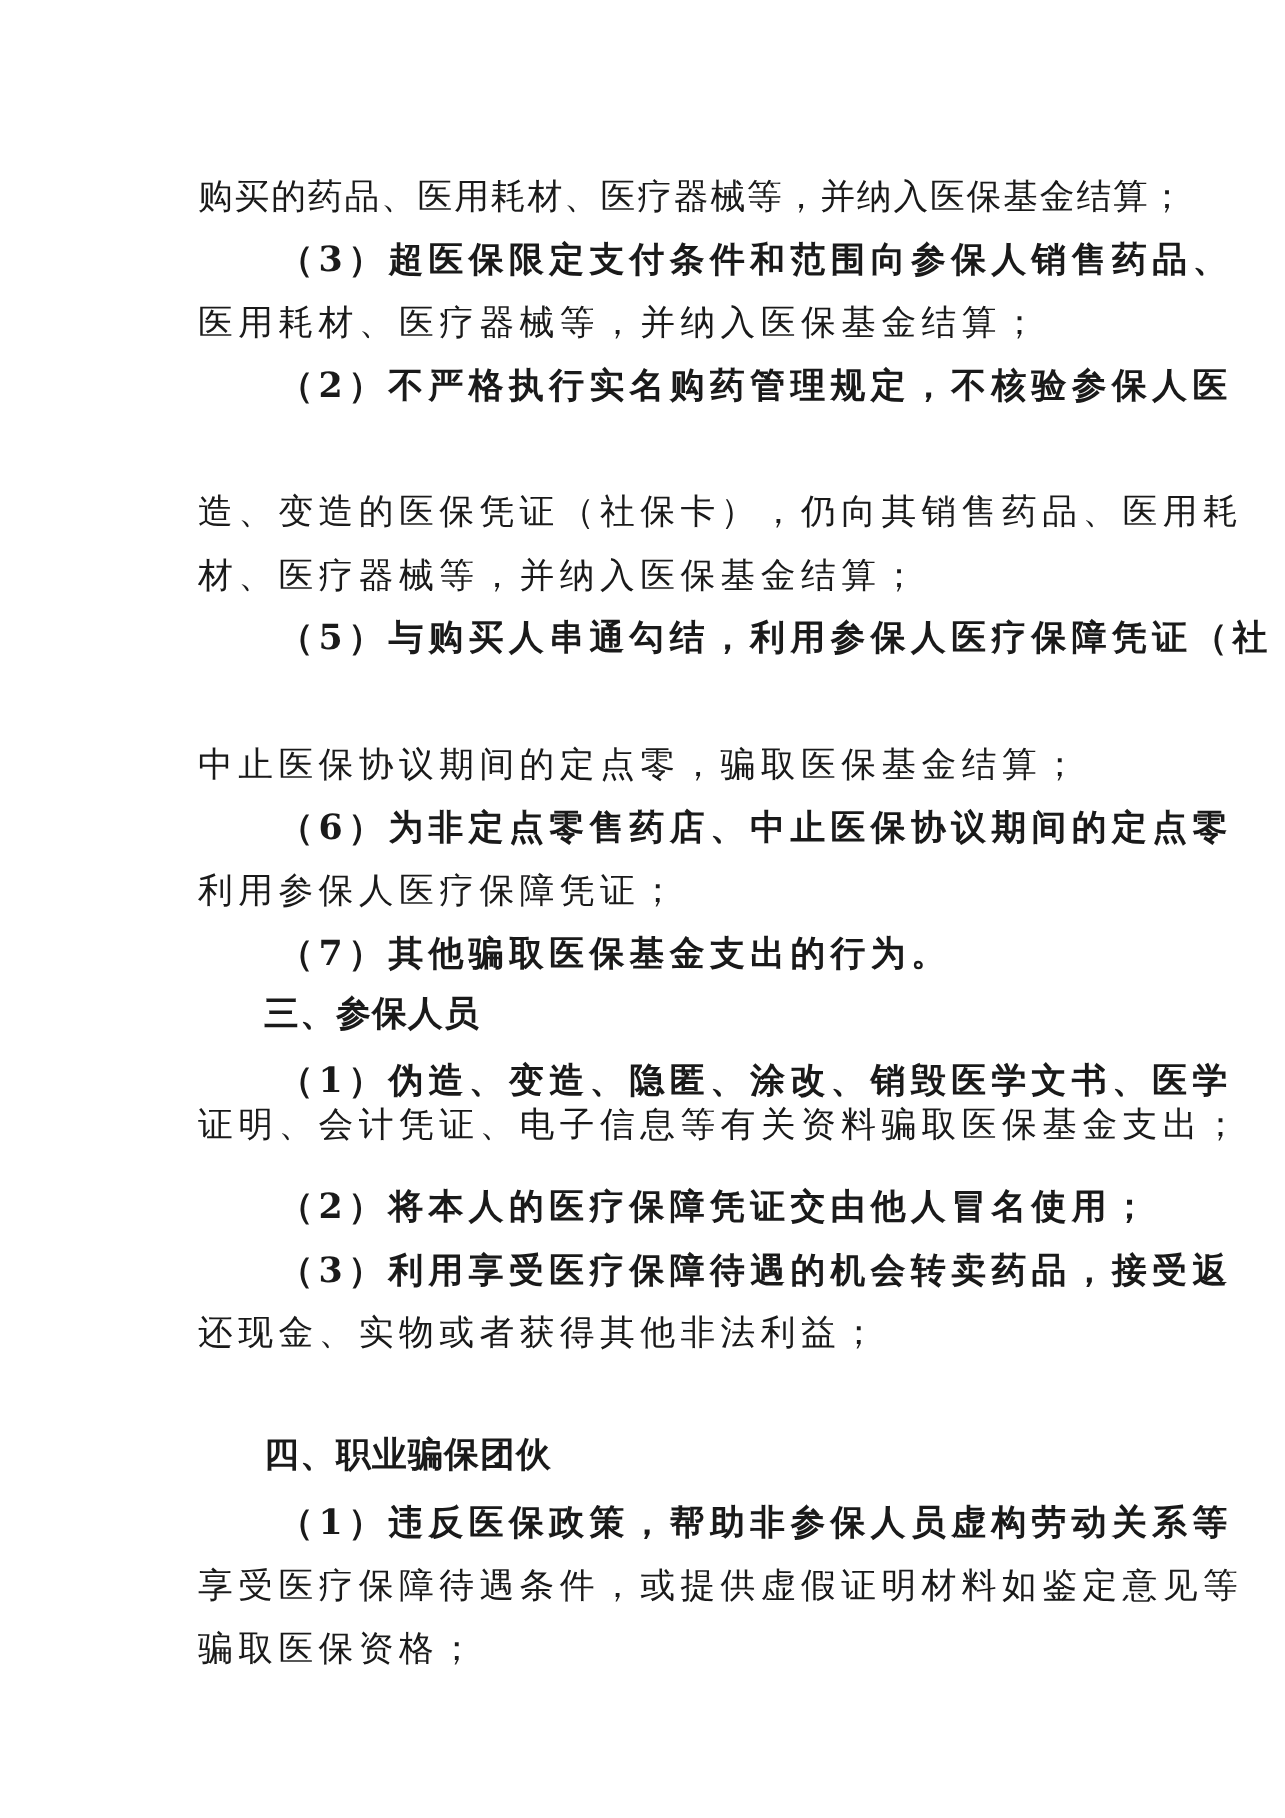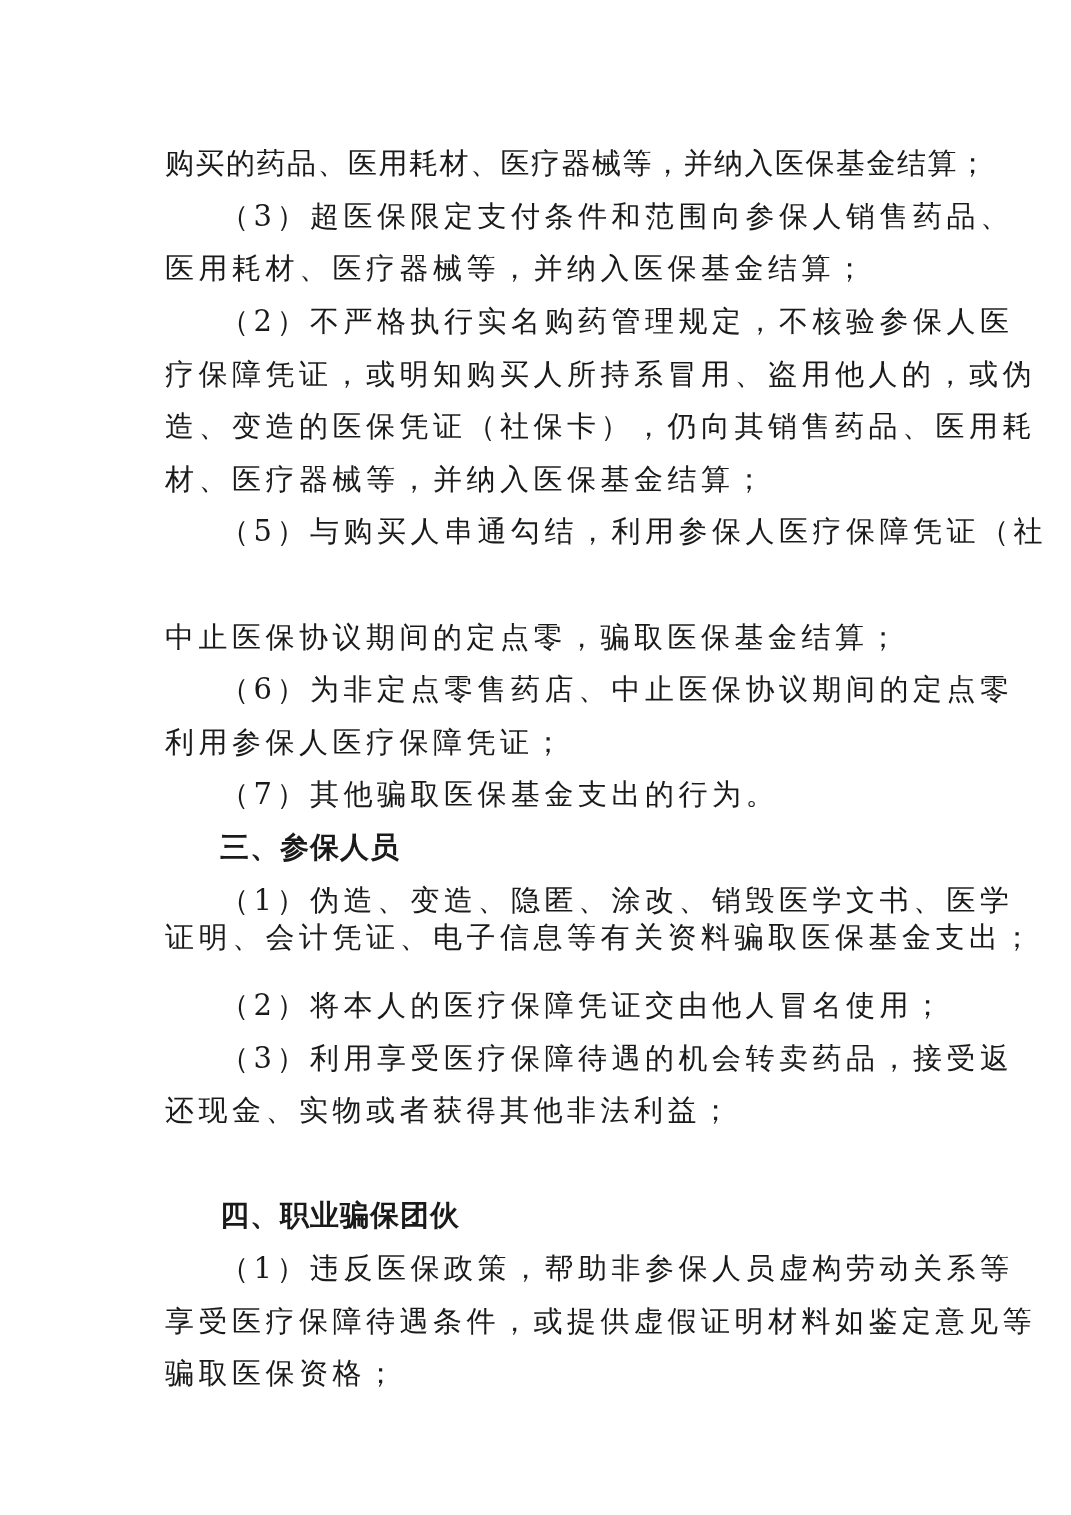--- a/index.html
+++ b/index.html
@@ -13,38 +13,37 @@
     left: 165px;
     width: 760px;
     height: 54px;
     font-family: "DejaVu Serif", "Liberation Serif", serif;
     font-size: 29px;
     line-height: 54px;
     color: #1a1a1a;
     white-space: nowrap;
     letter-spacing: 4.5px;
   }
-  .line.indent { left: 220px; }
+  .line.indent { left: 232px; font-weight: bold; }
   .line.heading {
     left: 220px;
-    font-family: Liberation Serif, serif;
+    font-family: Liberation Mono, monospace;
     font-weight: bold;
     letter-spacing: 1px;
   }
   .line.tight { letter-spacing: 1.5px; }
 </style>
 </head>
 <body>
 
 <div class="page">
   <div class="line tight" style="top:136px">购买的药品、医用耗材、医疗器械等，并纳入医保基金结算；</div>
   <div class="line indent" style="top:189px">（3）超医保限定支付条件和范围向参保人销售药品、</div>
   <div class="line" style="top:241px">医用耗材、医疗器械等，并纳入医保基金结算；</div>
   <div class="line indent" style="top:294px">（2）不严格执行实名购药管理规定，不核验参保人医</div>
-  <div class="line" style="top:347px">疗保障凭证，或明知购买人所持系冒用、盗用他人的，或伪</div>
   <div class="line" style="top:452px">材、医疗器械等，并纳入医保基金结算；</div>
   <div class="line" style="top:399px">造、变造的医保凭证（社保卡），仍向其销售药品、医用耗</div>
   <div class="line indent" style="top:504px">（5）与购买人串通勾结，利用参保人医疗保障凭证（社</div>
   <div class="line" style="top:610px">中止医保协议期间的定点零，骗取医保基金结算；</div>
   <div class="line indent" style="top:662px">（6）为非定点零售药店、中止医保协议期间的定点零</div>
   <div class="line" style="top:715px">利用参保人医疗保障凭证；</div>
   <div class="line indent" style="top:767px">（7）其他骗取医保基金支出的行为。</div>
   <div class="line heading" style="top:820px">三、参保人员</div>
   <div class="line indent" style="top:873px">（1）伪造、变造、隐匿、涂改、销毁医学文书、医学</div>
   <div class="line" style="top:910px">证明、会计凭证、电子信息等有关资料骗取医保基金支出；</div>

